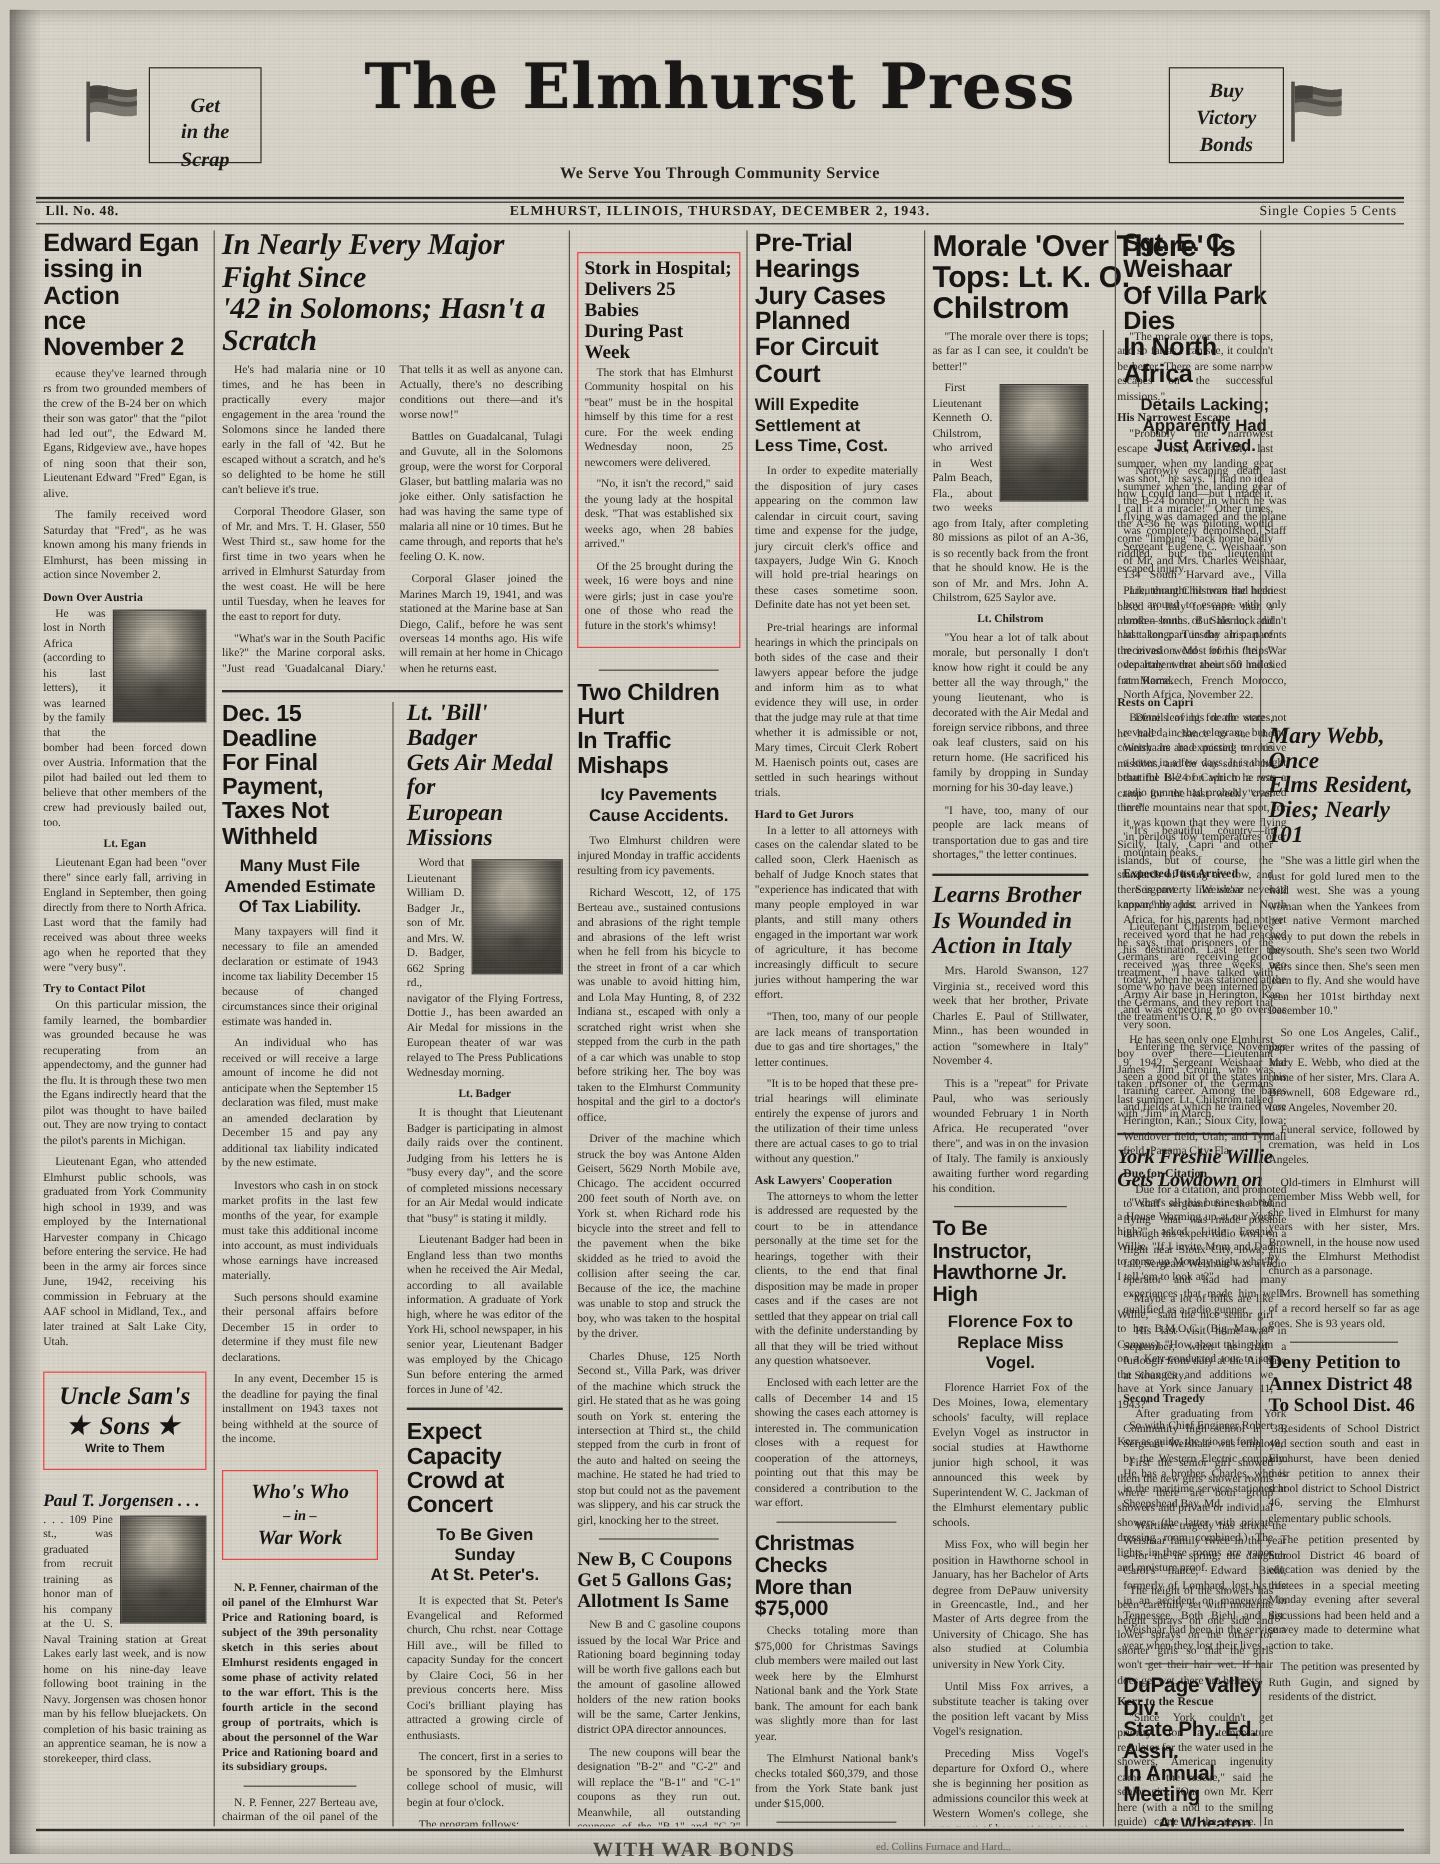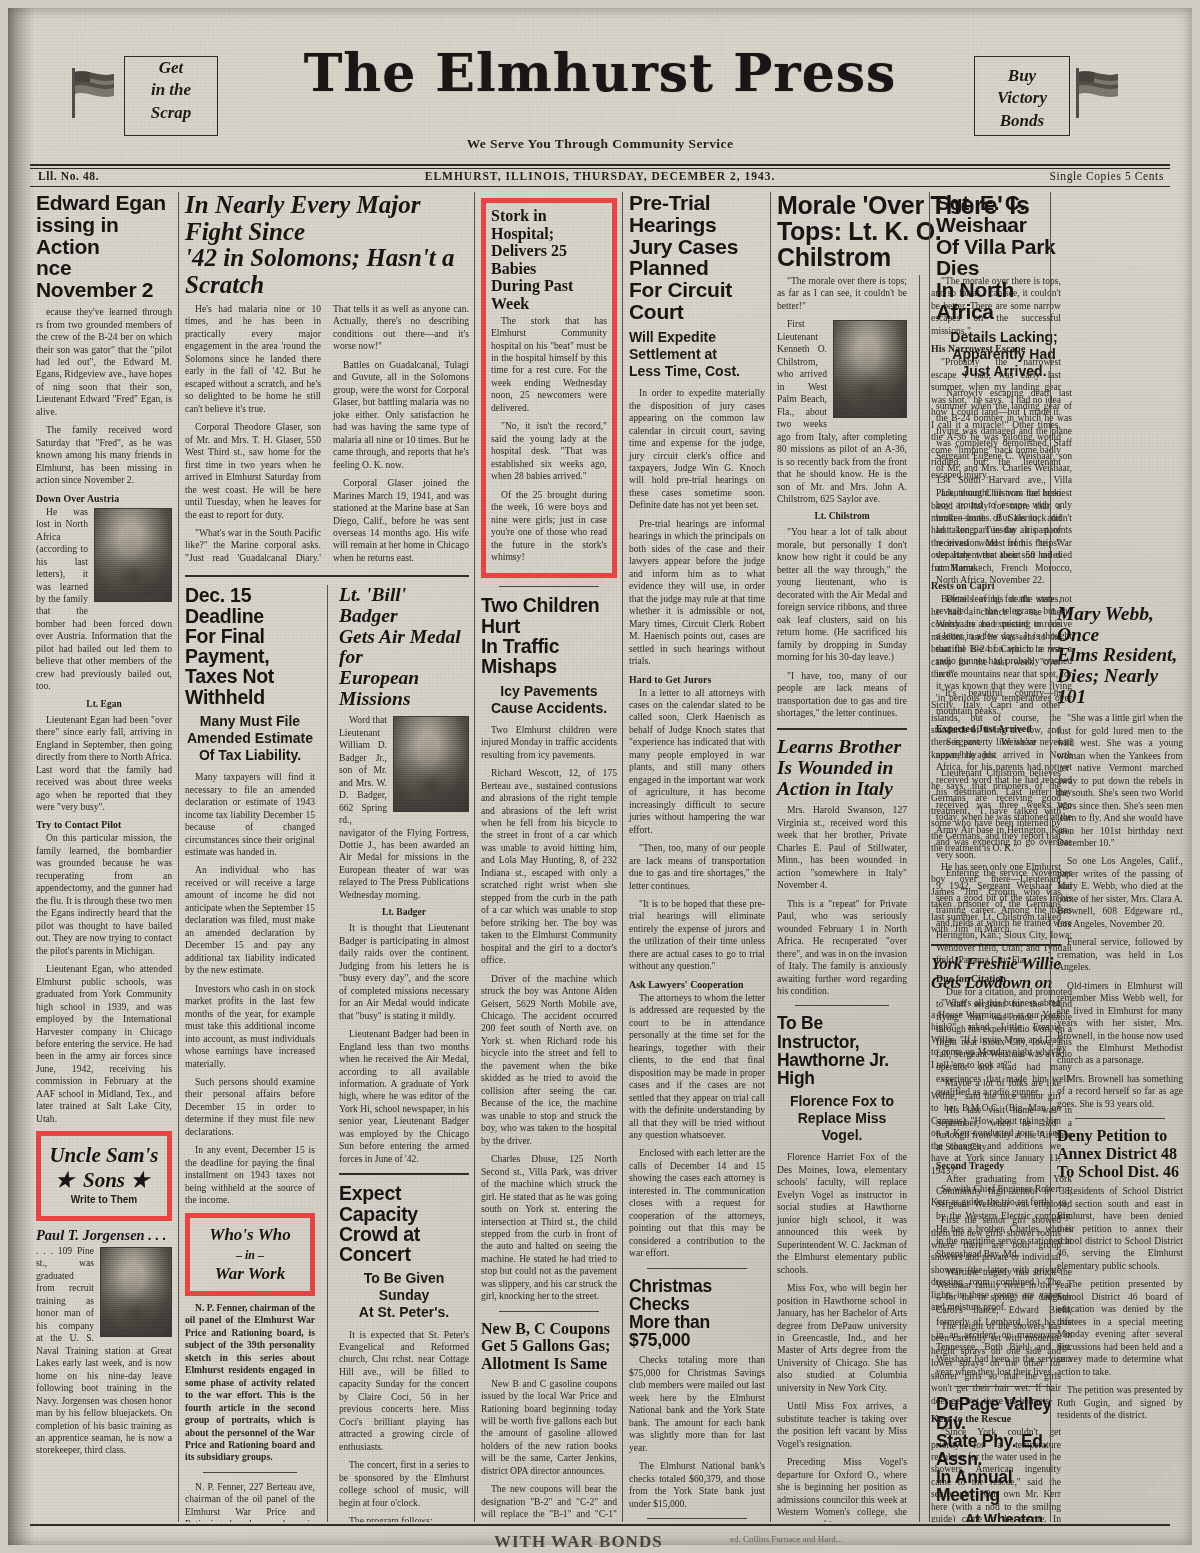--- a/index.html
+++ b/index.html
@@ -24,21 +24,21 @@
     mix-blend-mode:multiply;opacity:.85;
   }
 
   
   .masthead{position:absolute;left:22px;top:40px;right:22px;height:112px;}
   .mh-box{
     position:absolute;border:1px solid #2b2a27;text-align:center;
     font-family:"Liberation Serif", serif;font-style:italic;font-weight:bold;
     color:#1d1c1a;line-height:1.32;
   }
-  .mh-left{left:94px;top:8px;width:94px;height:80px;font-size:17px;padding-top:0;box-sizing:border-box;text-align:center;}
+  .mh-left{left:94px;top:8px;width:94px;height:80px;font-size:17px;padding-top:20px;box-sizing:border-box;text-align:center;}
   .mh-right{right:100px;top:8px;width:96px;height:80px;font-size:17px;padding-top:8px;box-sizing:border-box;}
   .mh-title{
     position:absolute;left:180px;right:180px;top:-6px;text-align:center;
     font-family:"DejaVu Serif", serif;font-weight:bold;
     font-size:52px;letter-spacing:1px;color:#181715;
     text-shadow:0 0 1px rgba(0,0,0,.5);
   }
   .mh-slogan{
     position:absolute;left:0;right:0;top:88px;text-align:center;
     font-size:13.5px;font-weight:bold;letter-spacing:.4px;color:#24231f;
@@ -121,21 +121,21 @@
       radial-gradient(circle at 50% 30%, rgba(220,214,200,.55), rgba(0,0,0,0) 38%),
       radial-gradient(circle at 50% 72%, rgba(20,18,16,.55), rgba(0,0,0,0) 55%),
       repeating-linear-gradient(0deg, rgba(0,0,0,.14) 0 1px, rgba(255,255,255,.05) 1px 2px);
     mix-blend-mode:multiply;
   }
   .cut.wrapR{float:right;margin:2px 0 4px 6px;}
   .capt{
     font-family:"Liberation Serif", serif;font-weight:bold;font-size:9.5px;
     text-align:center;color:#201f1c;margin:1px 0 5px;clear:both;
   }
-  .boxed{border:5px solid #ef4444;padding:5px 6px;margin:6px 0;}
+  .boxed{border:1px solid #ef4444;padding:5px 6px;margin:18px 0;}
   .boxhead{
     font-family:"Liberation Serif", serif;font-weight:bold;font-style:italic;
     text-align:center;font-size:21px;line-height:1.16;color:#171614;margin:2px 0 2px;
   }
   .boxhead.sm{font-size:17px;}
   .writeto{
     font-family:"Liberation Sans", sans-serif;font-weight:bold;font-size:10px;
     text-align:center;margin:0 0 6px;color:#1d1c19;
   }
   .nameline{

